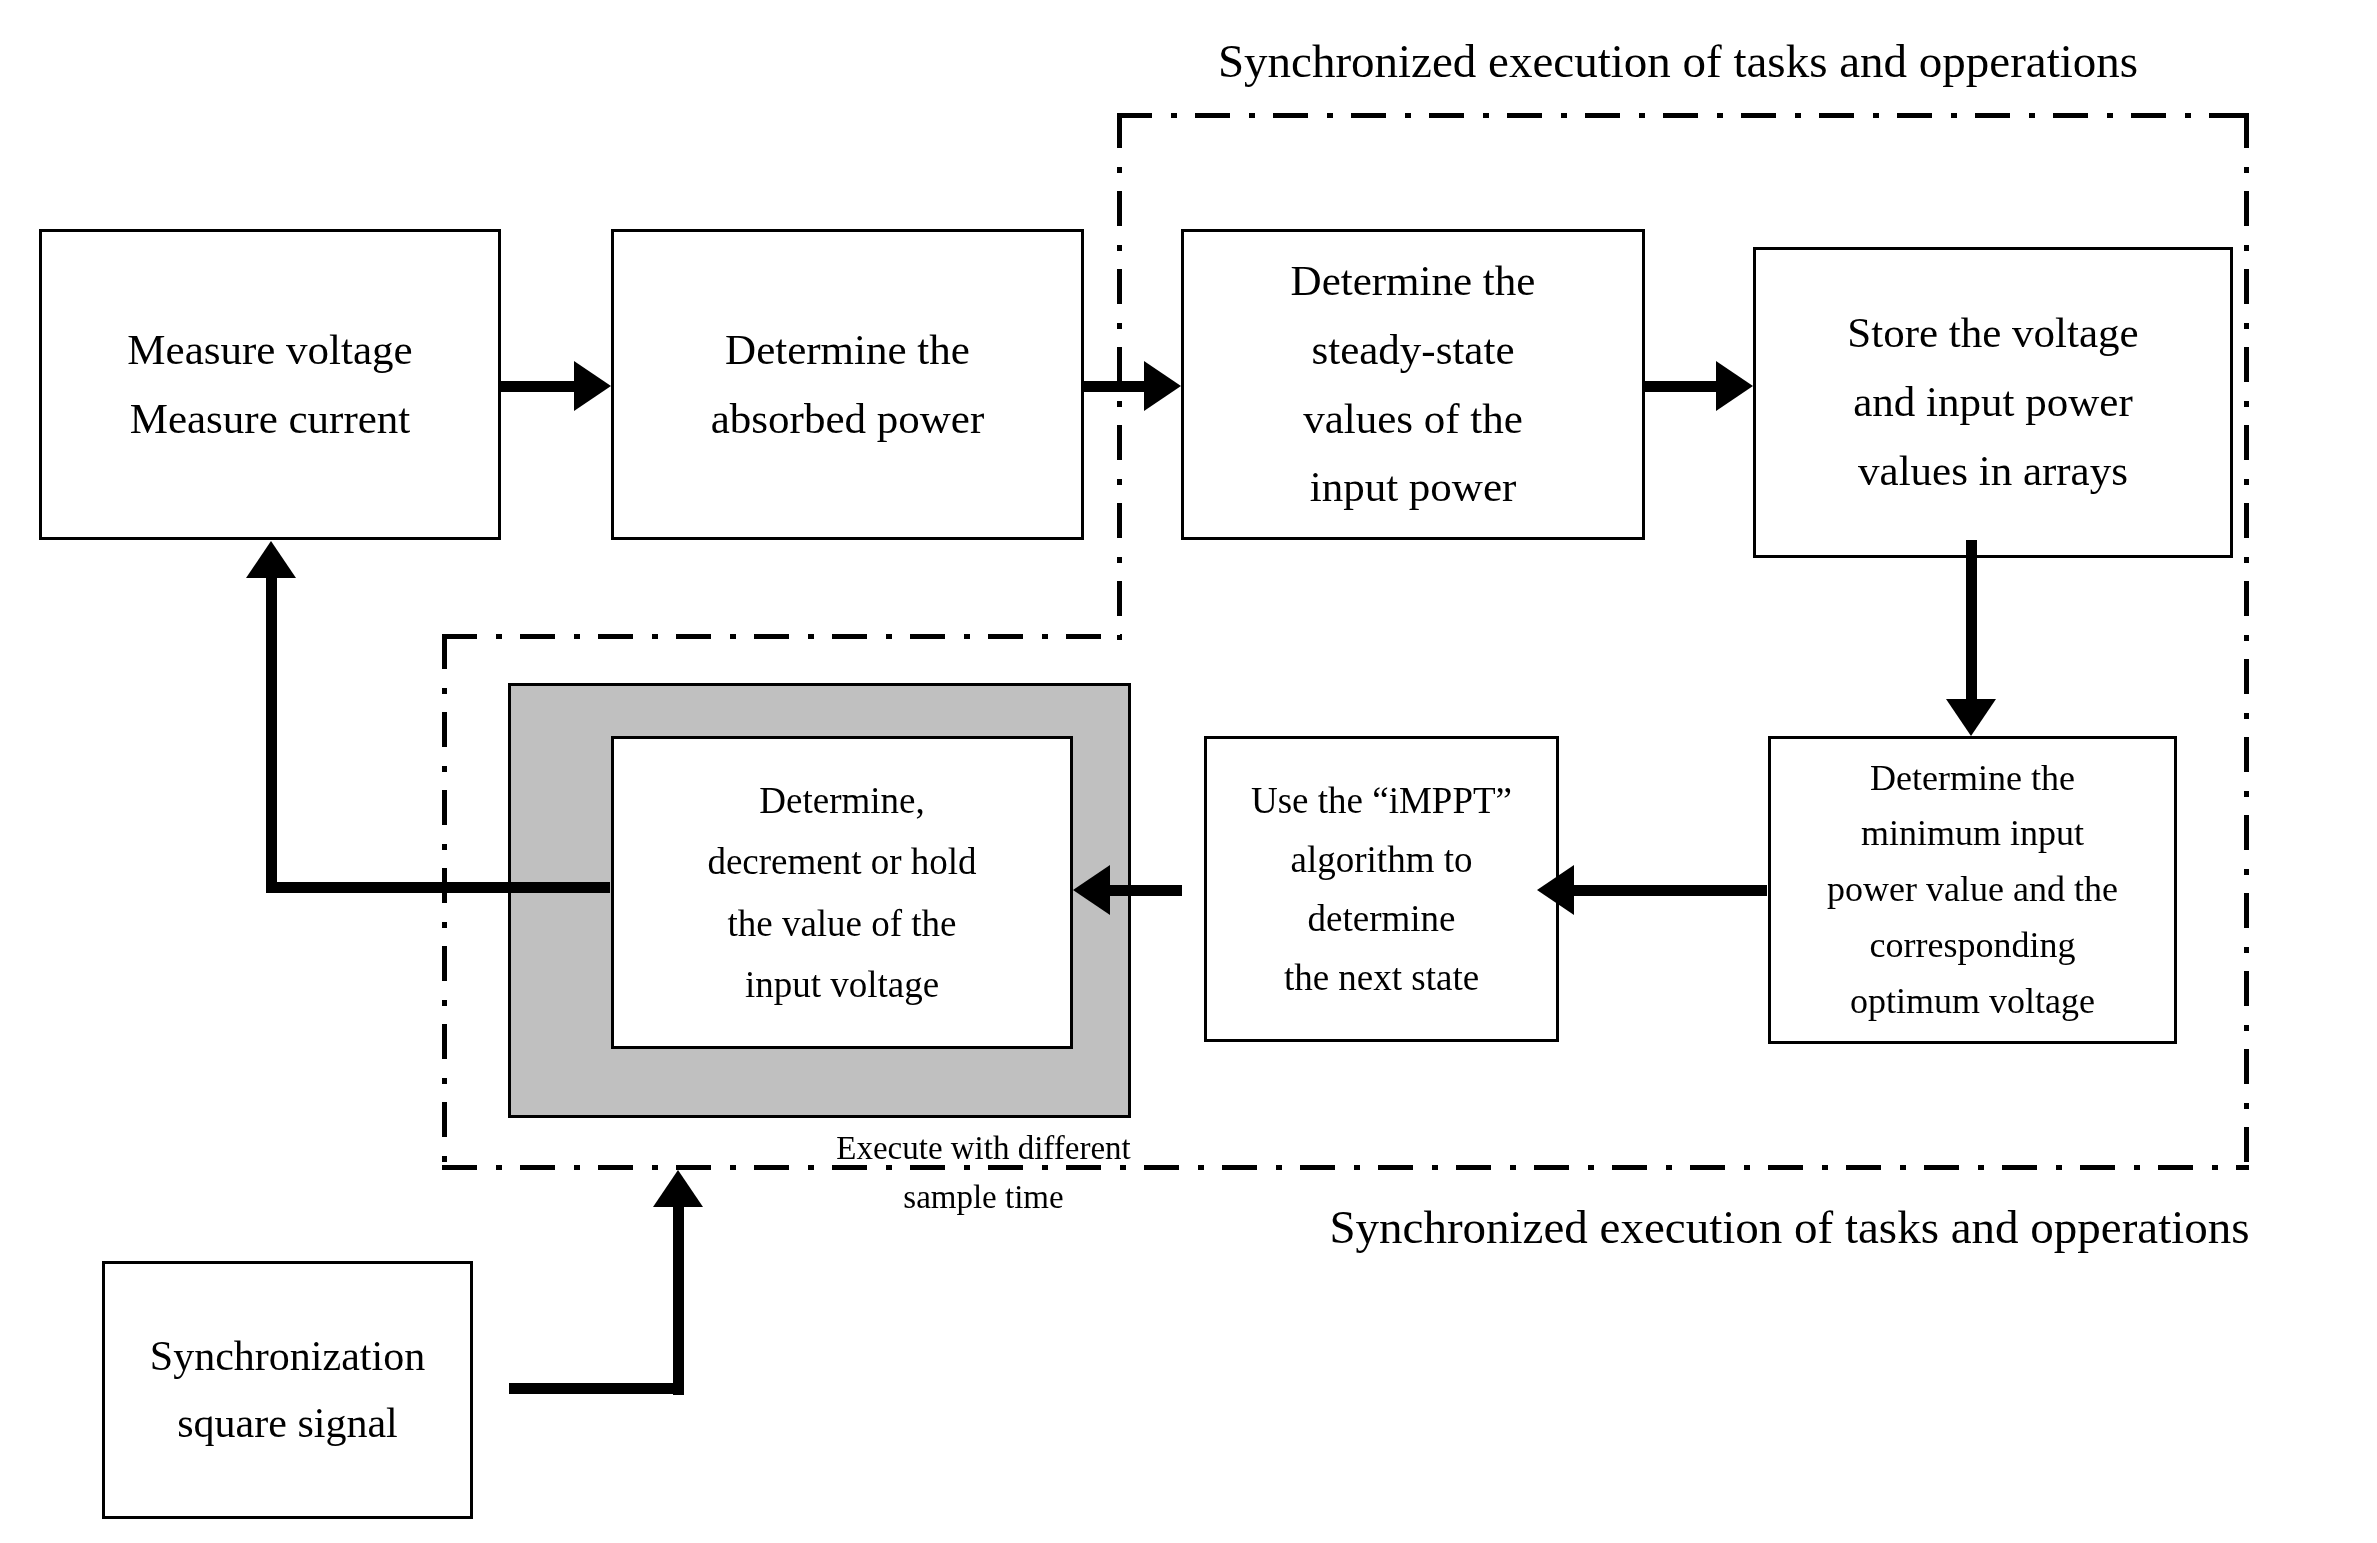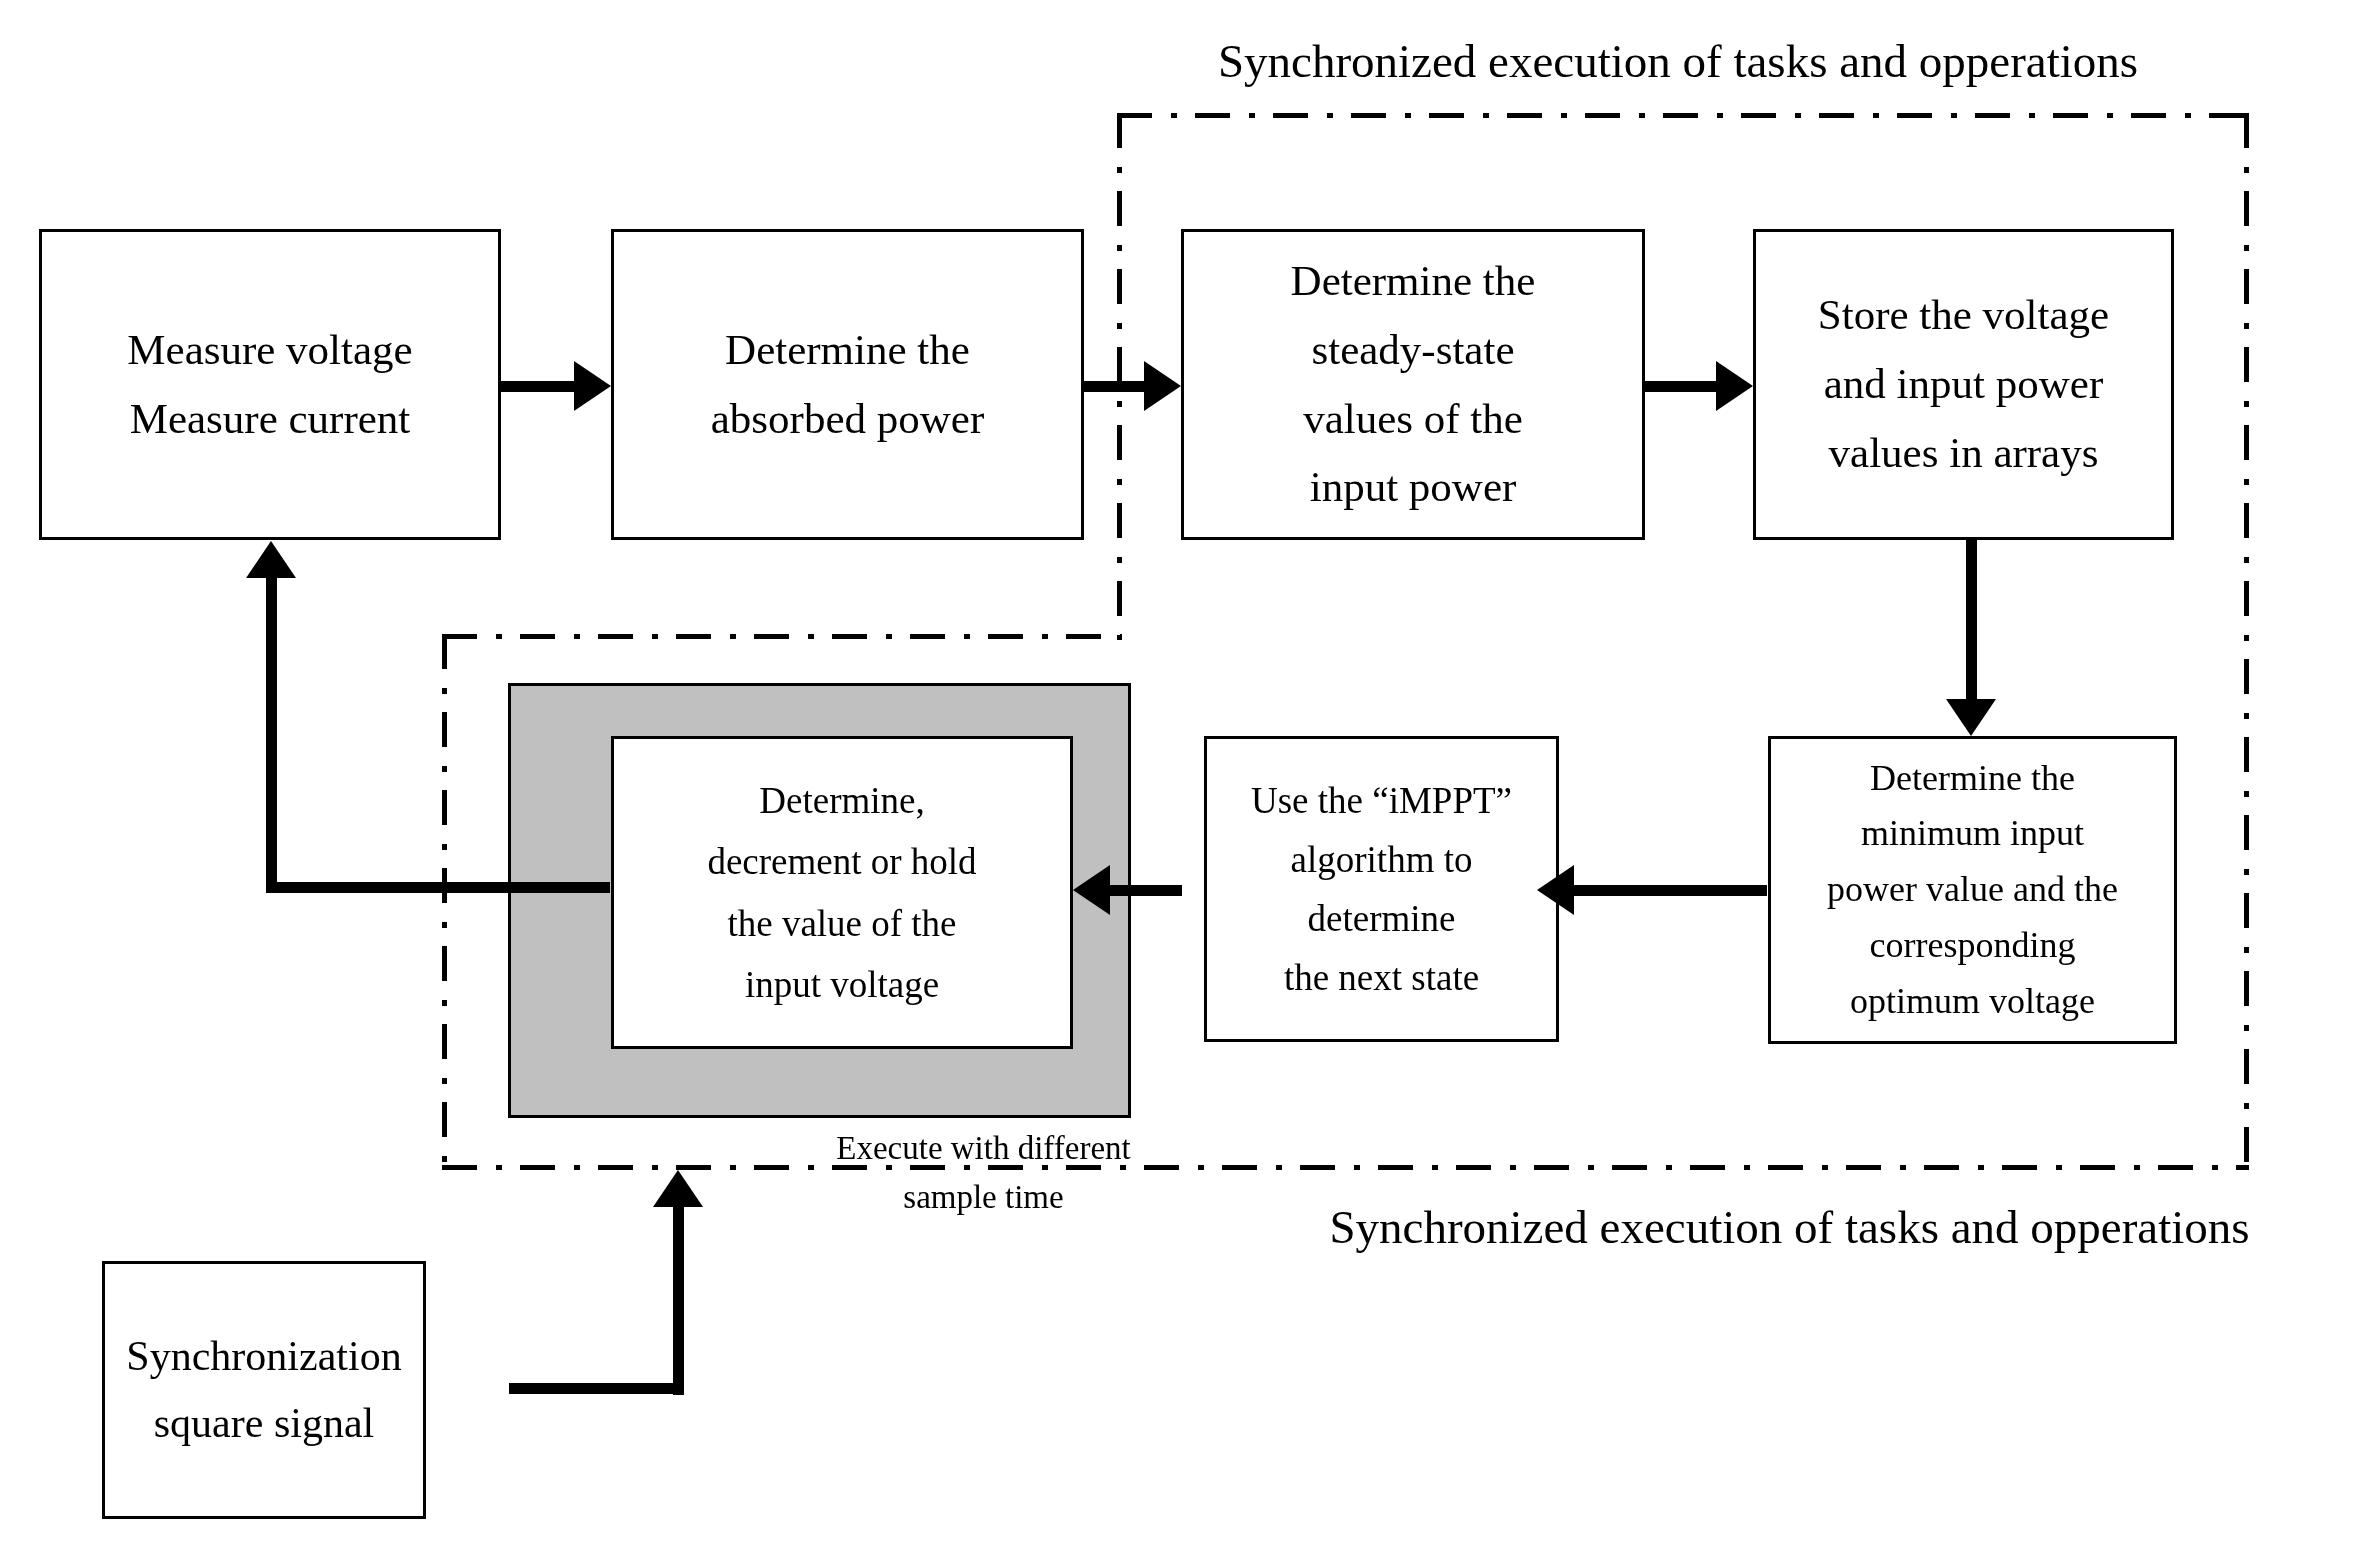--- a/index.html
+++ b/index.html
@@ -81,41 +81,41 @@
   <div class="dd-v" style="left:2244px;top:113px;height:1057px;"></div>
 
   <div class="fbox f-row1" style="left:39px;top:229px;width:462px;height:311px;">Measure voltage
 Measure current</div>
   <div class="fbox f-row1" style="left:611px;top:229px;width:473px;height:311px;">Determine the
 absorbed power</div>
   <div class="fbox f-row1" style="left:1181px;top:229px;width:464px;height:311px;">Determine the
 steady-state
 values of the
 input power</div>
-  <div class="fbox f-row1" style="left:1753px;top:229px;width:421px;height:311px;">Store the voltage
+  <div class="fbox f-row1" style="left:1753px;top:247px;width:480px;height:311px;">Store the voltage
 and input power
 values in arrays</div>
 
   <div class="fbox f-min" style="left:1768px;top:736px;width:409px;height:308px;">Determine the
 minimum input
 power value and the
 corresponding
 optimum voltage</div>
   <div class="fbox f-imppt" style="left:1182px;top:736px;width:355px;height:306px;margin-left:22px;">Use the “iMPPT”
 algorithm to
 determine
 the next state</div>
 
   <div class="grayframe" style="left:508px;top:683px;width:623px;height:435px;"></div>
   <div class="fbox f-inc" style="left:611px;top:736px;width:462px;height:313px;border-width:3.7px;">Determine,
 decrement or hold
 the value of the
 input voltage</div>
 
-  <div class="fbox f-sync" style="left:102px;top:1261px;width:324px;height:258px;">Synchronization
+  <div class="fbox f-sync" style="left:102px;top:1261px;width:371px;height:258px;">Synchronization
 square signal</div>
 
   <div class="note" style="left:757px;top:1124px;width:453px;">Execute with different
 sample time</div>
 
   <div>
     <div class="hline" style="left:501px;top:381px;width:77px;"></div>
     <div class="head-right" style="left:574px;top:361px;"></div>
   </div>
 

